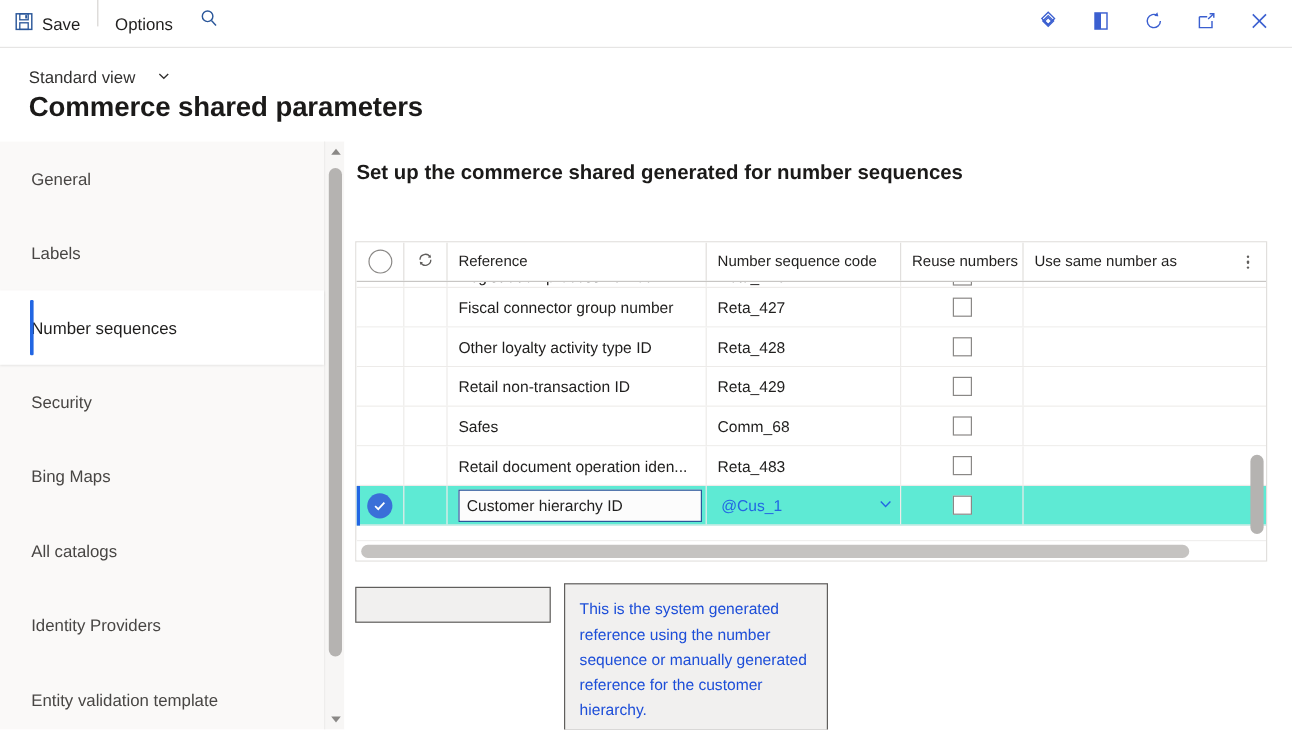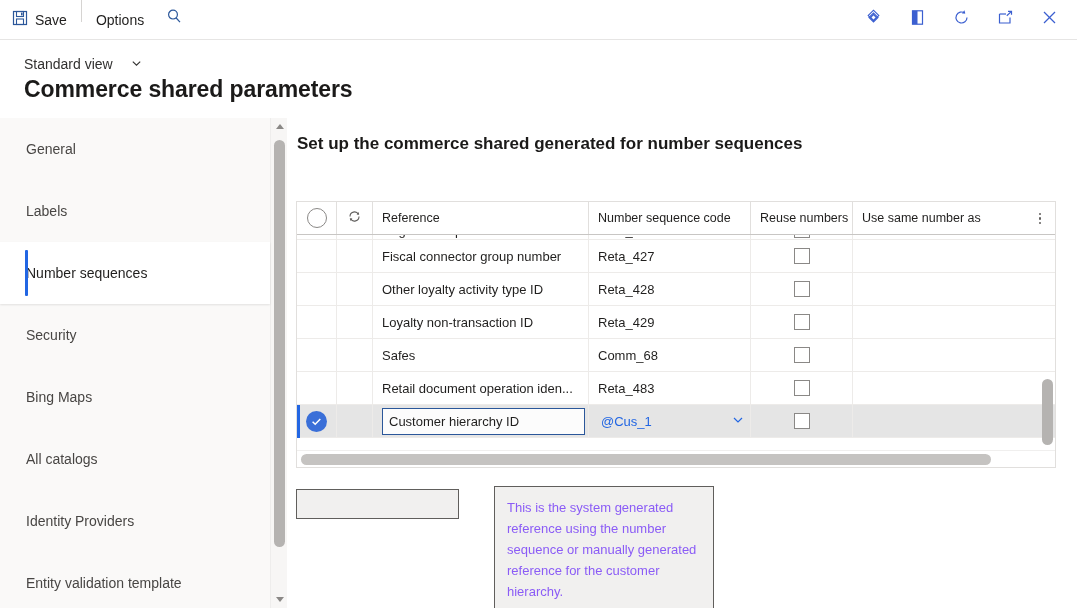--- a/index.html
+++ b/index.html
@@ -119,21 +119,21 @@
   }
   .dots { display: flex; flex-direction: column; gap: 2px; align-items: center; }
   .dots i { width: 2.5px; height: 2.5px; background: #605e5c; border-radius: 50%; display: block; }
 
   .grid-body { position: relative; height: 216px; overflow: hidden; }
   .row {
     display: flex; align-items: stretch; height: 33px;
     border-bottom: 1px solid #edebe9; background: #fff;
   }
   .row.clipped { height: 19px; margin-top: -14px; }
-  .row.selected { background: #e5e5e5; text-align: center; }
+  .row.selected { background: #5eead4; text-align: center; }
   .row.selected::before {
     content: ""; position: absolute; left: 0; width: 3px; height: 33px; background: #2266e3;
   }
   .cell {
     display: flex; align-items: center; font-size: 13px; color: #201f1e;
     border-right: 1px solid #edebe9; padding-left: 9px; flex: 0 0 auto;
     overflow: hidden; white-space: nowrap;
   }
   .cell.c-check { width: 40px; justify-content: center; padding-left: 0; }
   .cell.c-sync  { width: 36px; }
@@ -177,21 +177,21 @@
   }
 
   
   .bottom-field {
     position: absolute; left: 9px; top: 371px; width: 163px; height: 30px;
     background: #f1f0ef; border: 1.2px solid #605e5c;
   }
   .tooltip {
     position: absolute; left: 183px; top: 368px; width: 220px; height: 123px;
     background: #f1f0ef; border: 1.2px solid #605e5c;
-    padding: 10px 12px; font-size: 13px; line-height: 21px; color: #8b5cf6; margin-left: 24px;
+    padding: 10px 12px; font-size: 13px; line-height: 21px; color: #1d4ed8;
   }
 </style>
 </head>
 <body>
 
 <div id="app">
 
   <div class="cmdbar">
     <div class="cmd-left">
       <div class="cmd-btn">
@@ -380,21 +380,21 @@
           <div class="cell c-seq">Reta_428</div>
           <div class="cell c-reuse">
               <span class="chk"></span>
             </div>
           <div class="cell c-same"></div>
         </div>
 
         <div class="row">
           <div class="cell c-check"></div>
           <div class="cell c-sync"></div>
-          <div class="cell c-ref">Loyalty non-transaction ID</div>
+          <div class="cell c-ref">Retail non-transaction ID</div>
           <div class="cell c-seq">Reta_429</div>
           <div class="cell c-reuse">
               <span class="chk"></span>
             </div>
           <div class="cell c-same"></div>
         </div>
 
         <div class="row">
           <div class="cell c-check"></div>
           <div class="cell c-sync"></div>

